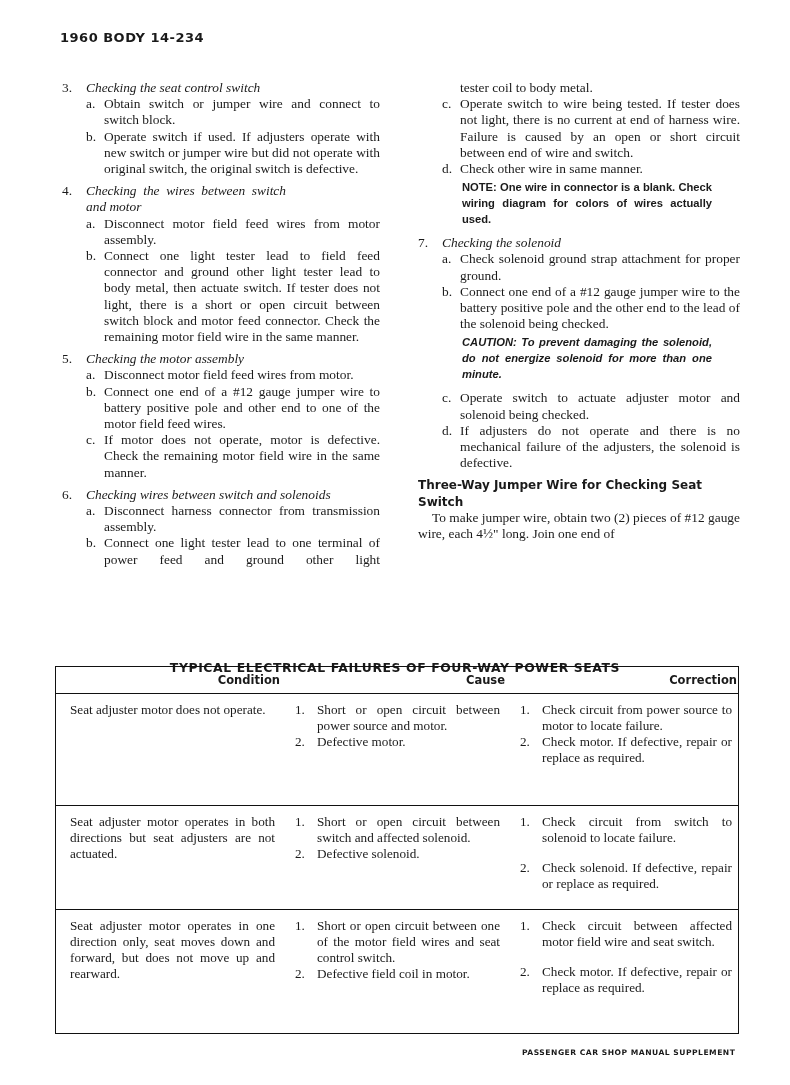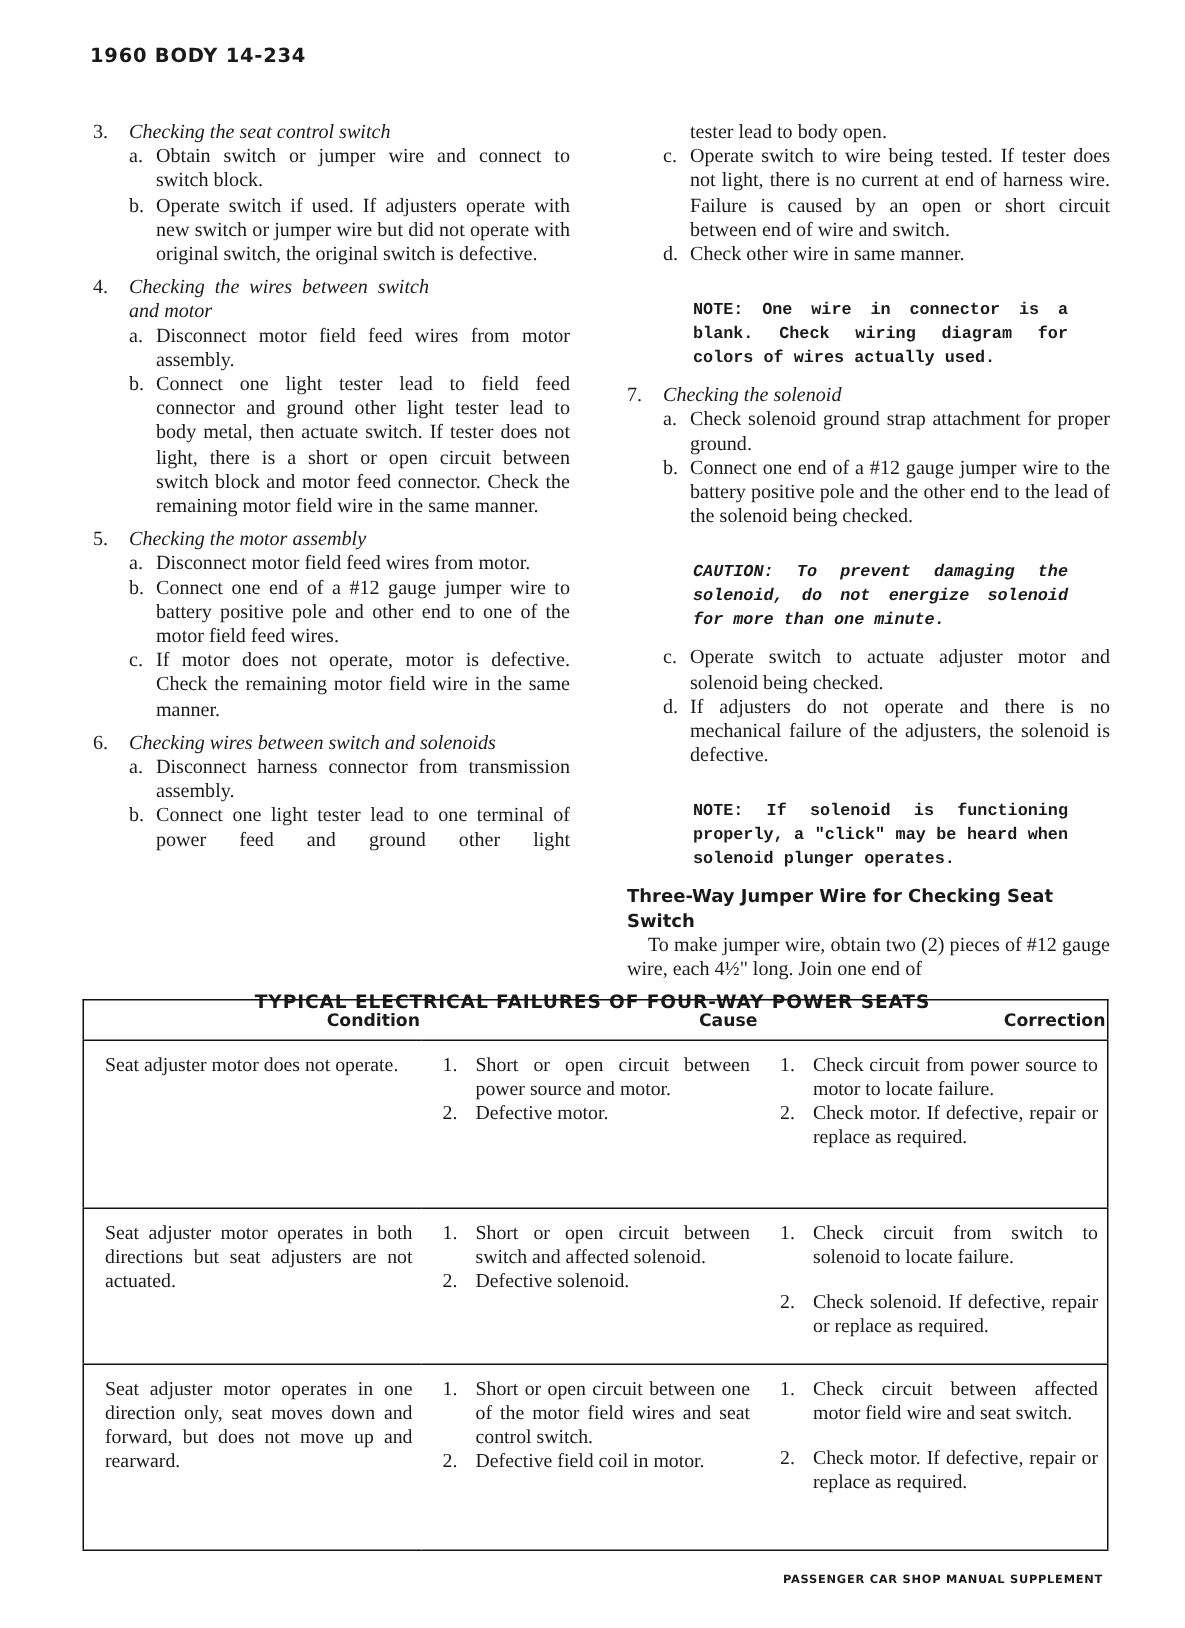--- a/index.html
+++ b/index.html
@@ -10,22 +10,22 @@
   .col { position:absolute; top:80px; font-size:13.4px; line-height:16.2px; text-align:justify; }
   .col.left { left:62px; width:318px; }
   .col.right { left:418px; width:322px; }
   .sec { margin:0 0 6px 0; }
   .sec-title { display:flex; font-style:italic; }
   .sec-num { width:24px; font-style:normal; flex:none; }
   .item { display:flex; margin-left:24px; }
   .item .lbl { width:18px; flex:none; }
   .item .txt { flex:1; text-align:justify; }
   .cont { margin-left:42px; }
-  .note { font-family:Liberation Mono, monospace; font-weight:bold; font-size:11.2px;
-          line-height:16px; margin:22px 0 8px 44px; width:250px; text-align:justify; }
+  .note { font-family:Liberation Sans, sans-serif; font-weight:bold; font-size:11.2px;
+          line-height:16px; margin:2px 0 8px 44px; width:250px; text-align:justify; }
   .caution { font-style:italic; }
   .subhead { font-family:"DejaVu Sans","Liberation Sans",sans-serif; font-weight:bold; font-size:12px;
              margin-top:0; text-align:left; }
   .para { text-indent:14px; }
   .tbl-title { position:absolute; top:643px; left:0; width:790px; text-align:center;
                font-family:"DejaVu Sans","Liberation Sans",sans-serif; font-weight:bold; font-size:12.4px; letter-spacing:0.6px;margin-top:17px; }
   table.fail { position:absolute; left:55px; top:666px; width:684px; border-collapse:collapse;
                font-size:13.2px; line-height:16px; border:1.6px solid #111; }
   table.fail th { font-family:"DejaVu Sans","Liberation Sans",sans-serif; font-weight:bold; font-size:11.5px;
                   height:24px; border-bottom:1.6px solid #111; text-align:right; }
@@ -105,21 +105,21 @@
         <span class="txt">Disconnect harness connector from transmission assembly.</span>
       </div>
     <div class="item">
         <span class="lbl">b.</span>
         <span class="txt" style="text-align-last:justify">Connect one light tester lead to one terminal of power feed and ground other light</span>
       </div>
   </div>
 </div>
 
 <div class="col right">
-  <div class="cont">tester lead to body open.</div>
+  <div class="cont">tester coil to body metal.</div>
   <div class="item">
       <span class="lbl">c.</span>
       <span class="txt">Operate switch to wire being tested. If tester does not light, there is no current at end of harness wire. Failure is caused by an open or short circuit between end of wire and switch.</span>
     </div>
   <div class="item">
       <span class="lbl">d.</span>
       <span class="txt">Check other wire in same manner.</span>
     </div>
   <div class="note">NOTE: One wire in connector is a blank. Check wiring diagram for colors of wires actually used.</div>
 
@@ -138,21 +138,20 @@
       </div>
     <div class="note caution">CAUTION: To prevent damaging the solenoid, do not energize solenoid for more than one minute.</div>
     <div class="item">
         <span class="lbl">c.</span>
         <span class="txt">Operate switch to actuate adjuster motor and solenoid being checked.</span>
       </div>
     <div class="item">
         <span class="lbl">d.</span>
         <span class="txt">If adjusters do not operate and there is no mechanical failure of the adjusters, the solenoid is defective.</span>
       </div>
-    <div class="note">NOTE: If solenoid is functioning properly, a "click" may be heard when solenoid plunger operates.</div>
   </div>
 
   <div class="subhead">Three-Way Jumper Wire for Checking Seat Switch</div>
   <div class="para">To make jumper wire, obtain two (2) pieces of #12 gauge wire, each 4½" long. Join one end of</div>
 </div>
 
 <div class="tbl-title">TYPICAL ELECTRICAL FAILURES OF FOUR-WAY POWER SEATS</div>
 <table class="fail">
   <thead>
     <tr>

